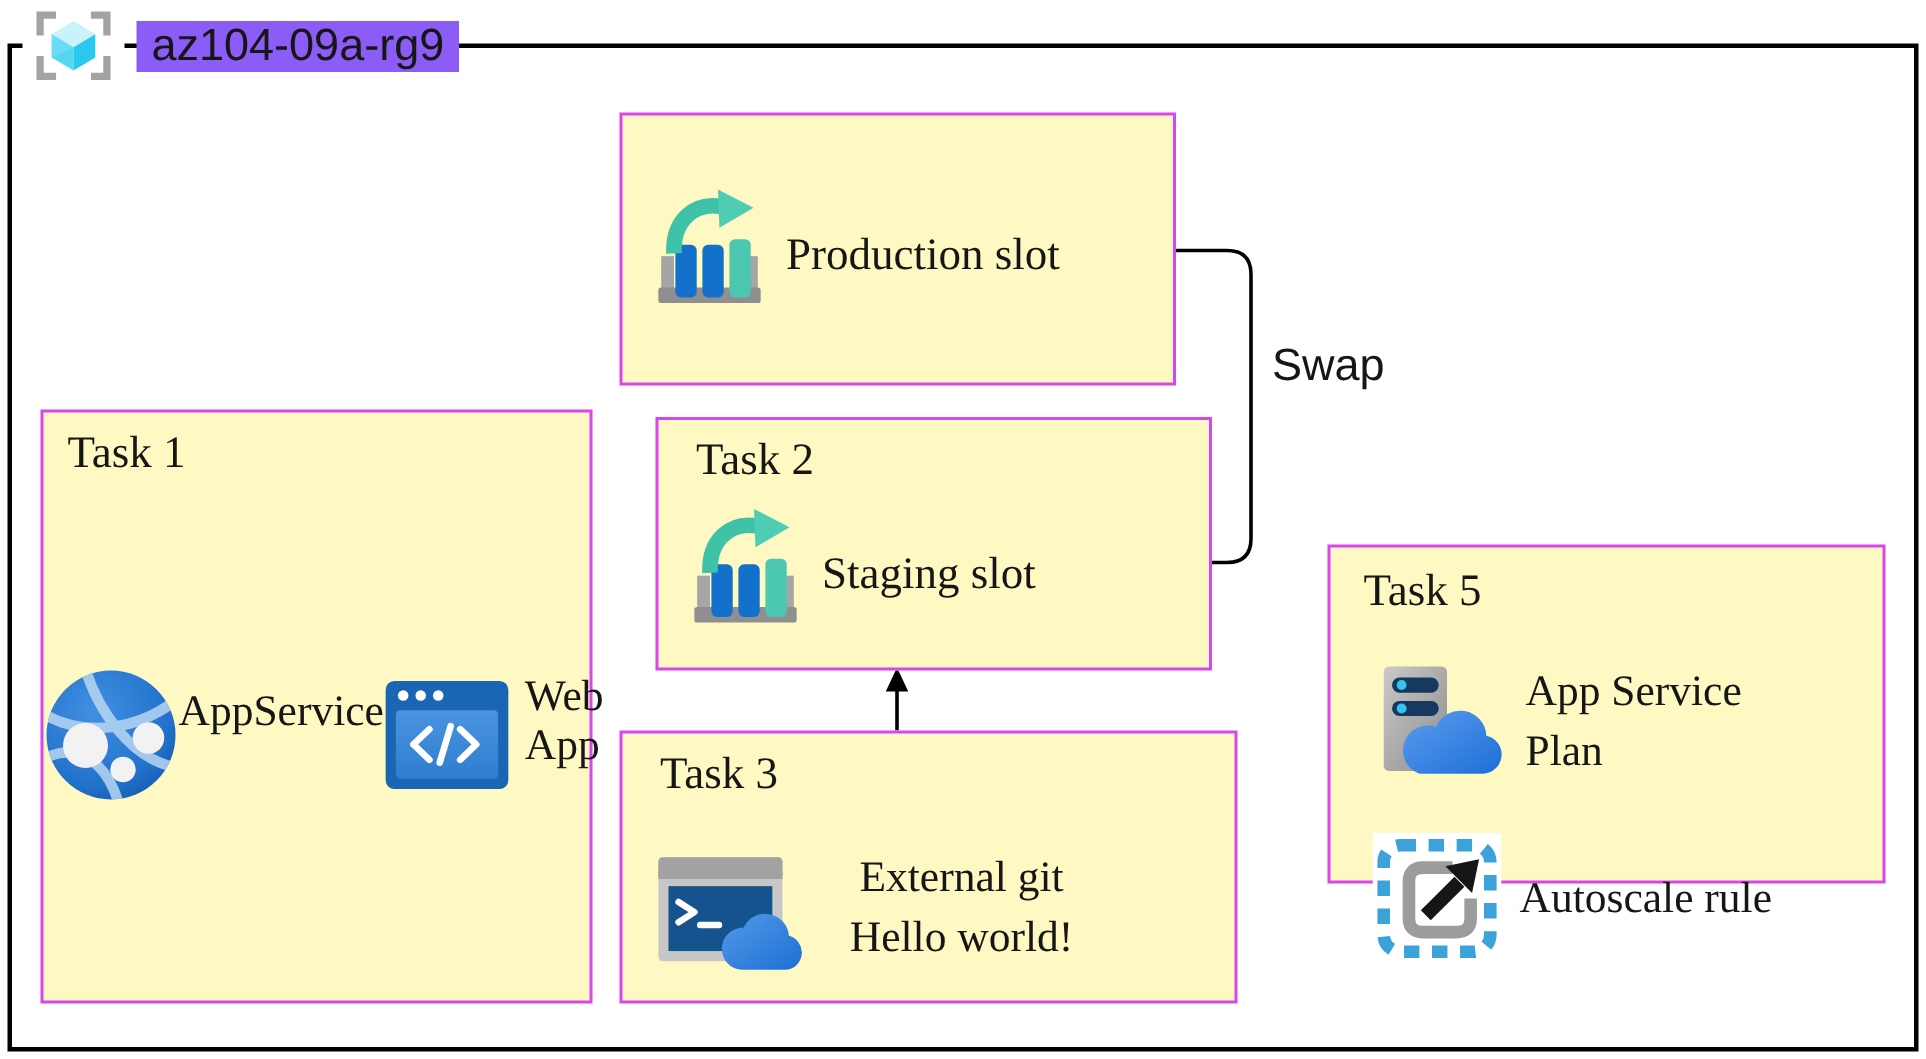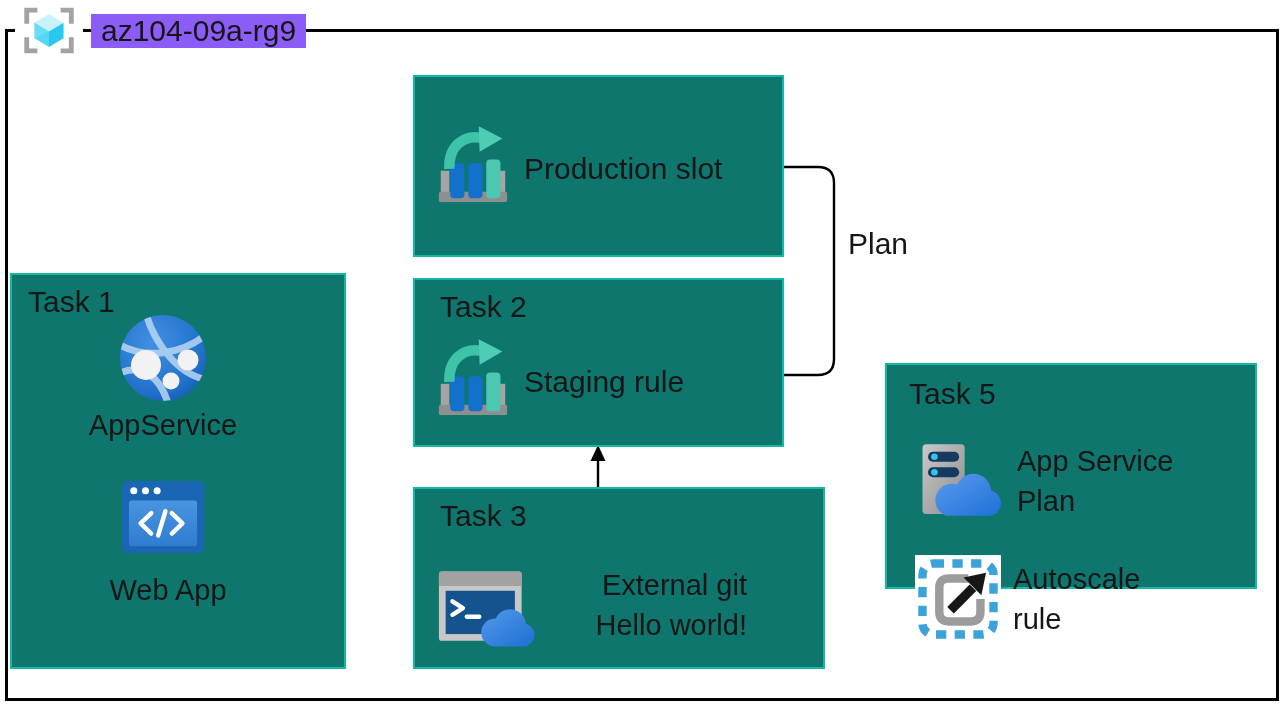--- a/index.html
+++ b/index.html
@@ -16,47 +16,47 @@
     border:3px solid #000;box-sizing:border-box;background:#fff;
   }
   .rg-header{
     position:absolute;left:15px;top:7px;display:flex;align-items:center;gap:8px;z-index:5;
   }
   .rg-icon-wrap{background:#fff;padding:0 3px;line-height:0;}
   .rg-title{background:#8b5cf6;padding:0 10px;font-size:30px;white-space:nowrap;}
 
   
   .node{
-    position:absolute;background:#0f766e;border:2px solid #14b8a6;
-    box-sizing:border-box;z-index:2;
+    position:absolute;background:#fef9c3;border:2px solid #d946ef;
+    box-sizing:border-box;z-index:2;font-family:Liberation Serif, serif;
   }
   .node-title{position:absolute;left:25px;top:10px;font-size:30px;}
 
   #box-production{left:413px;top:75px;width:371px;height:182px;}
-  #box-task2{left:413px;top:278px;width:371px;height:169px;}
+  #box-task2{left:437px;top:278px;width:371px;height:169px;}
   #box-task3{left:413px;top:487px;width:412px;height:182px;}
-  #box-task1{left:10px;top:273px;width:336px;height:396px;}
+  #box-task1{left:27px;top:273px;width:368px;height:396px;}
   #box-task5{left:885px;top:363px;width:372px;height:226px;}
 
   .slot-row{position:absolute;left:22px;display:flex;align-items:center;gap:15px;}
   #box-production .slot-row{top:48px;}
   #box-task2 .slot-row{top:58px;}
   .slot-label{font-size:30px;white-space:nowrap;}
 
   
   .t1-col{position:absolute;left:0;top:0;width:100%;height:100%;
-    display:flex;flex-direction:column;align-items:center;padding-right:30px;box-sizing:border-box;}
+    display:flex;flex-direction:row;align-items:center;padding-right:30px;box-sizing:border-box;}
   .t1-globe{margin-top:38px;line-height:0;}
   .t1-label1{margin-top:6px;font-size:29px;}
   .t1-webapp{margin-top:38px;line-height:0;}
   .t1-label2{margin-top:20px;font-size:29px;margin-left:10px;}
 
   
   .t3-icon{position:absolute;left:22px;top:78px;line-height:0;}
-  .t3-text{position:absolute;left:146px;top:76px;width:186px;text-align:right;
+  .t3-text{position:absolute;left:133px;top:76px;width:186px;text-align:center;
     font-size:29px;line-height:40px;}
 
   
   .t5-row{position:absolute;display:flex;align-items:center;gap:12px;}
   .t5-row1{left:30px;top:76px;}
   .t5-row2{left:28px;top:190px;}
   .t5-label{font-size:29px;line-height:40px;}
   .t5-label.plan{width:190px;}
   .t5-label.autoscale{width:175px;}
   .t5-icon{line-height:0;}
@@ -126,21 +126,21 @@
           <rect x="4" y="48" width="9" height="28" fill="#a5a5a5"></rect>
           <rect x="63" y="48" width="9" height="28" fill="#a5a5a5"></rect>
           <rect x="2" y="70" width="72" height="11" rx="2" fill="#8f8f8f"></rect>
           <rect x="14" y="40" width="15" height="37" rx="4" fill="#1371cb"></rect>
           <rect x="33" y="40" width="15" height="37" rx="4" fill="#1371cb"></rect>
           <rect x="52" y="36" width="15" height="41" rx="4" fill="#4cc7b0"></rect>
           <path d="M13 46 C12 22 28 10 46 13" fill="none" stroke="#3ec3a9" stroke-width="11"></path>
           <polygon points="44,1 69,14 45,28" fill="#4ecdb4"></polygon>
         </svg>
       </span>
-      <span class="slot-label">Staging rule</span>
+      <span class="slot-label">Staging slot</span>
     </div>
   </div>
 
   <div class="node" id="box-task3">
     <div class="node-title">Task 3</div>
     <span class="t3-icon">
       <svg width="100" height="86" viewBox="0 0 104 88">
         <rect x="2" y="4" width="86" height="72" rx="3" fill="#c7c7c7"></rect>
         <rect x="2" y="4" width="86" height="15" rx="3" fill="#a2a2a2"></rect>
         <rect x="2" y="13" width="86" height="6" fill="#a2a2a2"></rect>
@@ -246,16 +246,16 @@
           <rect x="12" y="27" width="34" height="11" rx="5.5" fill="#16395f"></rect>
           <circle cx="19" cy="32.5" r="3.6" fill="#35c5ec"></circle>
           <path d="M32 80 h46 a14 14 0 0 0 2.6-27.7 a19 19 0 0 0 -36.6-6.3 a15.5 15.5 0 0 0 -12 34 z" fill="url(#cl2)"></path>
         </svg>
       </span>
       <div class="t5-label plan">App Service Plan</div>
     </div>
   </div>
 
   <div class="task4-label">
-    <div>Plan</div>
+    <div>Swap</div>
   </div>
 
 </div>
 
 </body></html>

